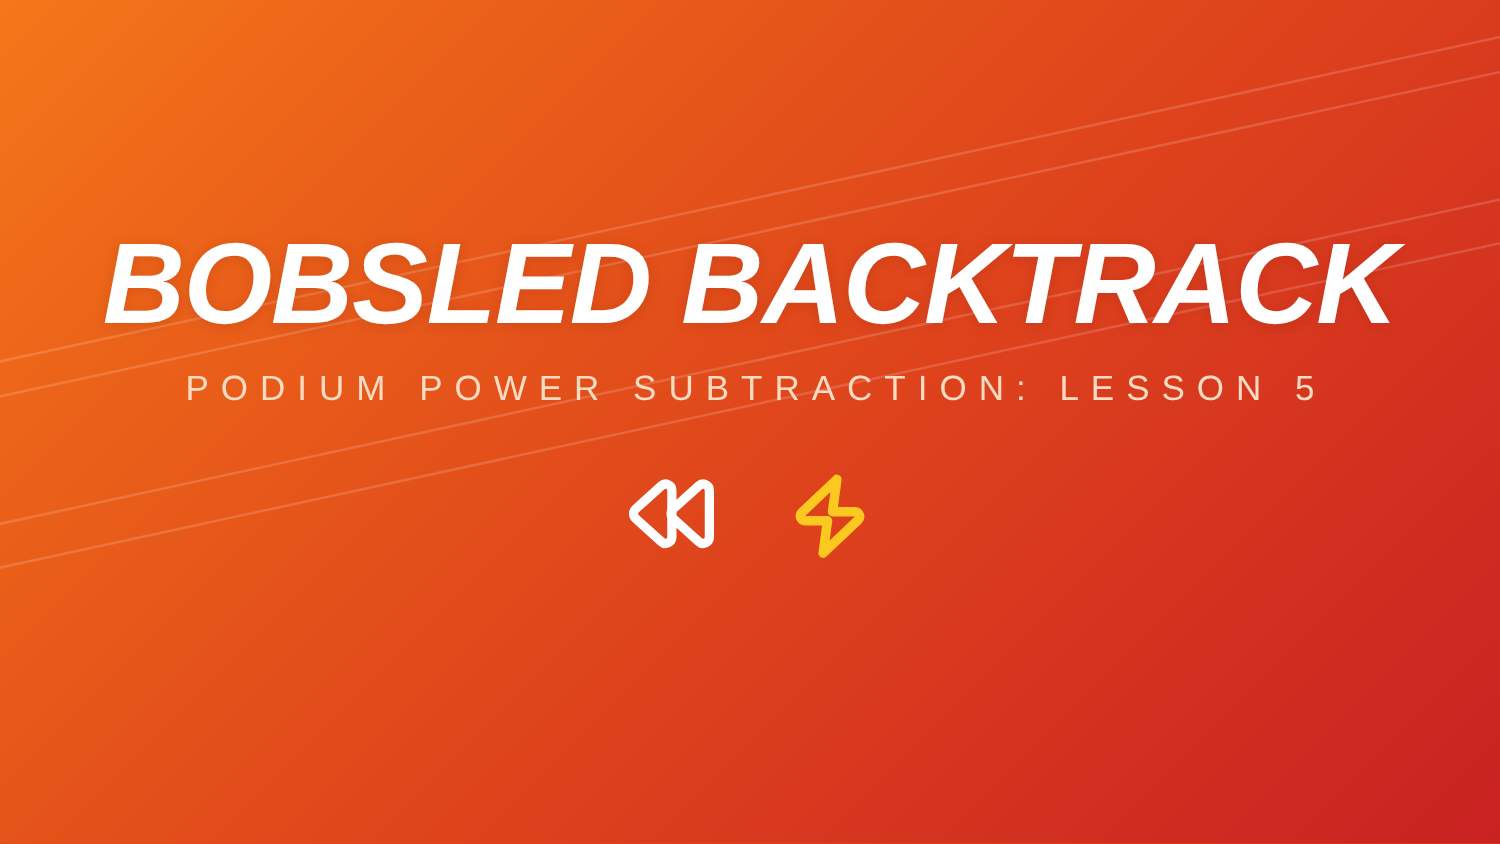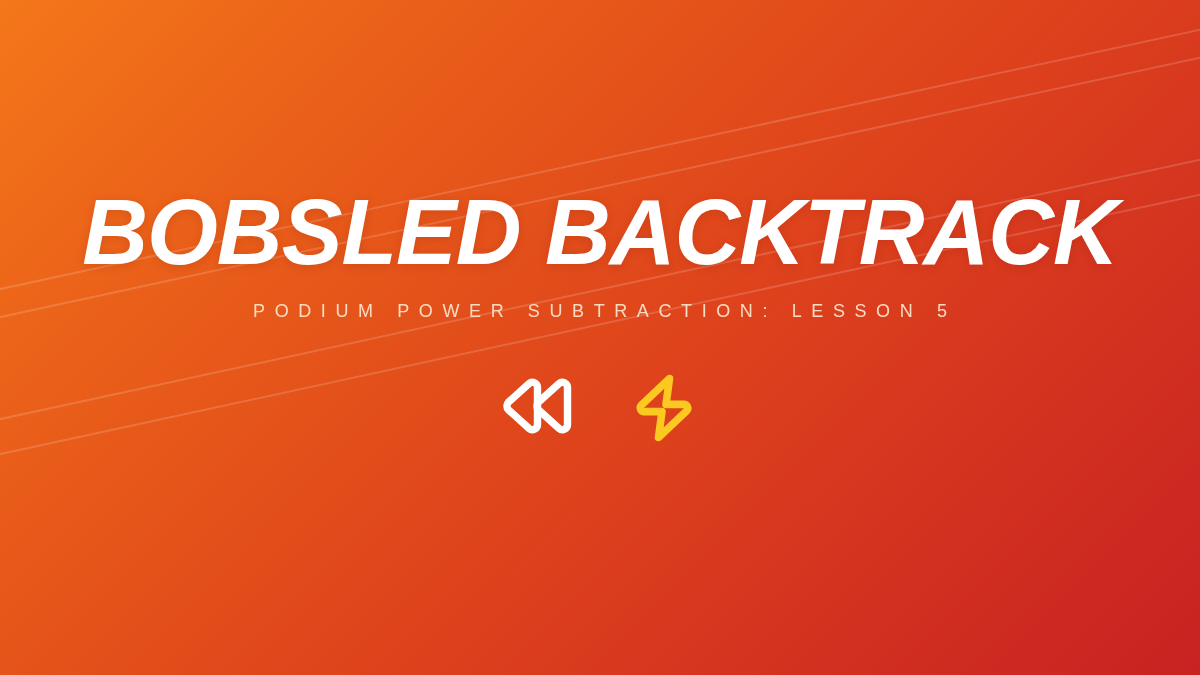--- a/index.html
+++ b/index.html
@@ -72,21 +72,21 @@
     white-space: nowrap;
     transform: scaleX(0.99);
     text-shadow: 0 2px 10px rgba(120, 25, 10, 0.18);
     margin-top: -46px;
   }
 
   .subtitle {
     margin-top: 24px;
     font-family: "Liberation Sans", sans-serif;
     font-weight: normal;
-    font-size: 18px;
+    font-size: 28px;
     line-height: 1;
     letter-spacing: 9.6px;
     color: #FBDCC3;
     white-space: nowrap;
     text-indent: 9.6px;
   }
 
   .icon-row {
     margin-top: 52px;
     display: flex;

